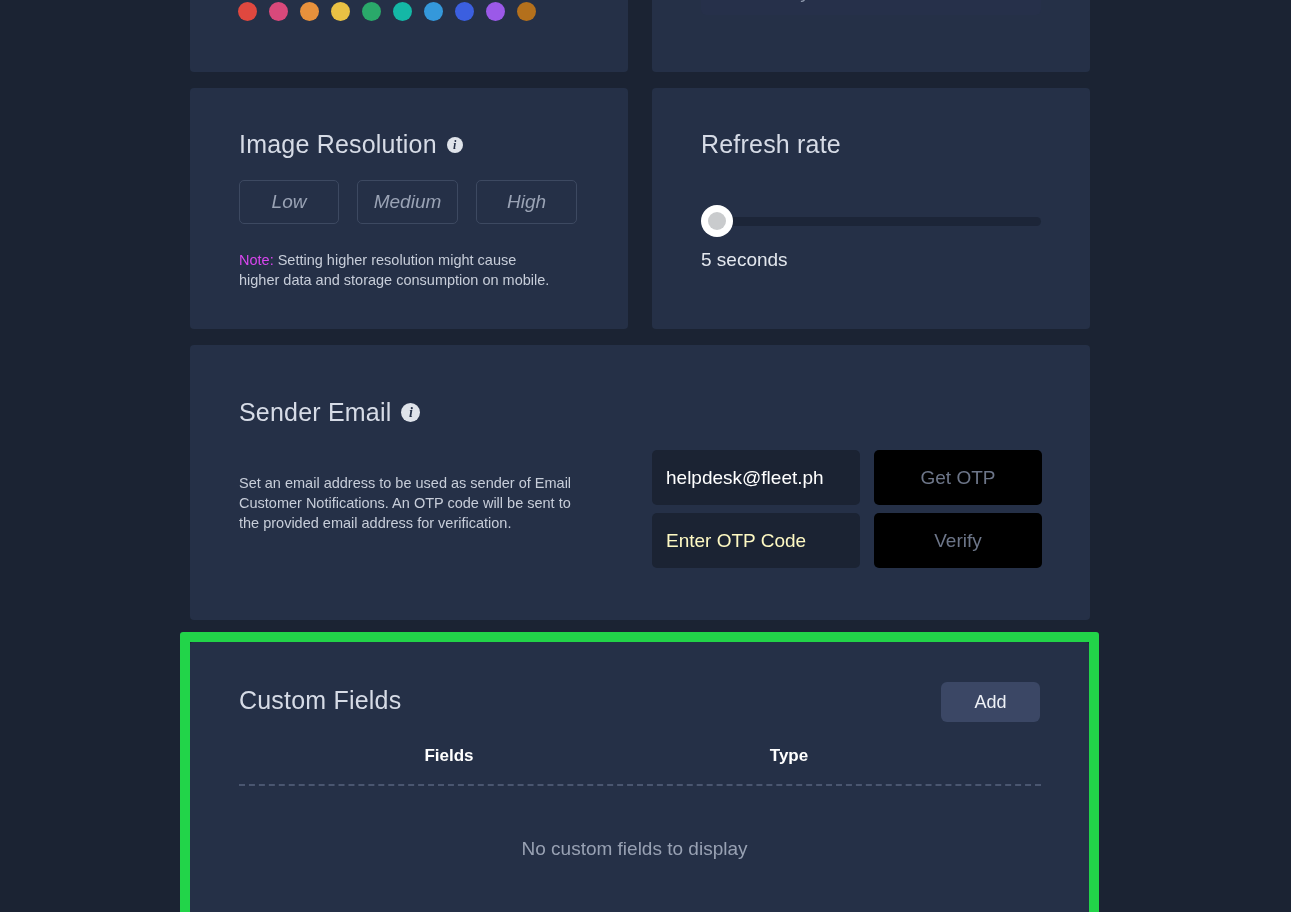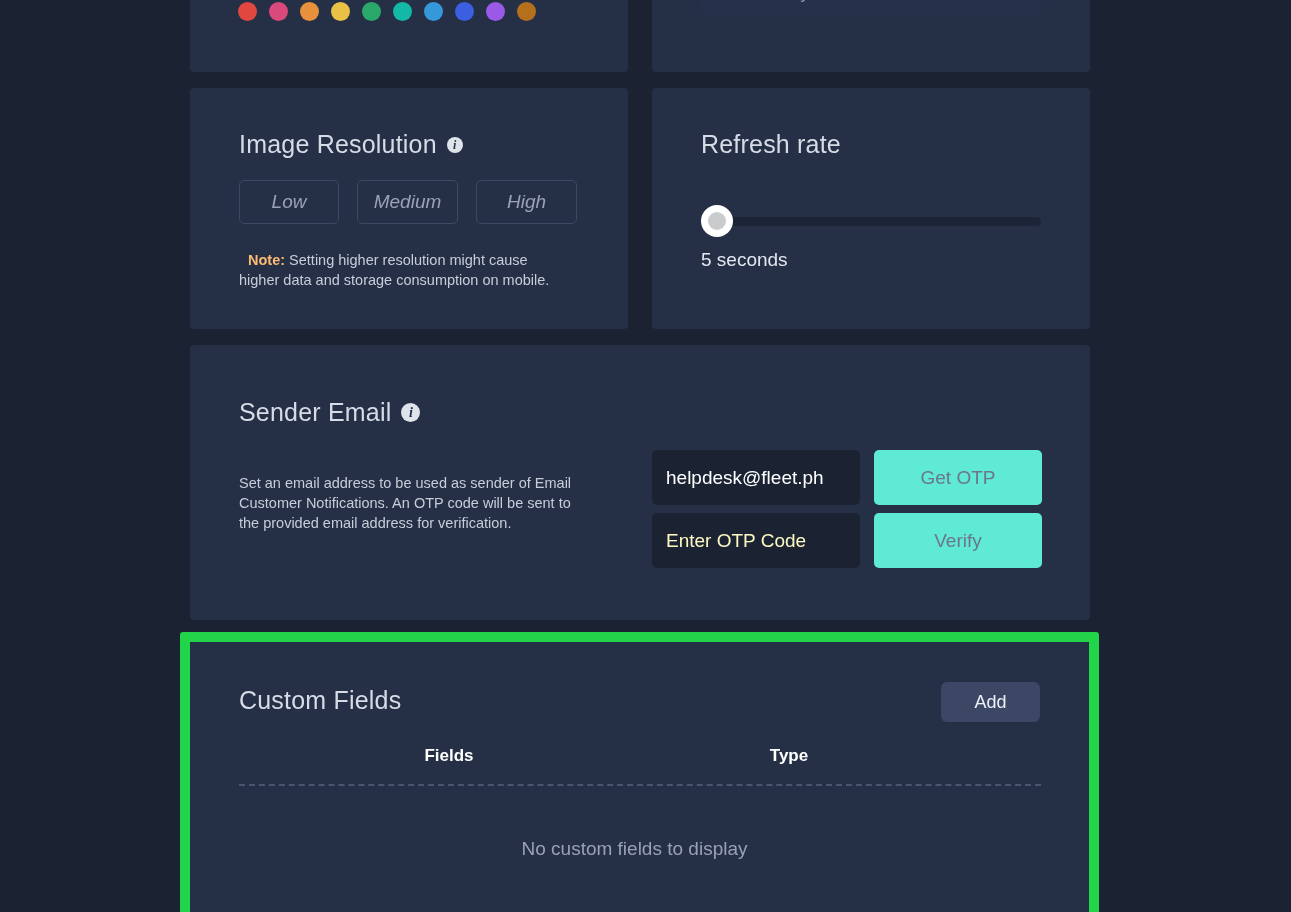--- a/index.html
+++ b/index.html
@@ -143,21 +143,21 @@
 
   .note {
     position: absolute;
     left: 49px;
     top: 162px;
     width: 316px;
     font-size: 14.5px;
     line-height: 20px;
     color: #c7cdd9;
   }
-  .note b { color: #fdba74; font-weight: 700; margin-left: 9px; }
+  .note b { color: #d946ef; font-weight: 400; }
 
   
   #card-refresh-rate {
     left: 652px;
     top: 88px;
     width: 438px;
     height: 241px;
   }
 
   .slider-wrap {
@@ -242,21 +242,21 @@
     padding: 0 14px;
     box-sizing: border-box;
     font-size: 19px;
   }
   .text-input.filled { color: #ffffff; }
   .text-input.placeholder { color: #fef9c3; }
 
   .action-btn {
     width: 168px;
     height: 55px;
-    background: #5eead4;
+    background: #000000;
     border-radius: 5px;
     display: flex;
     align-items: center;
     justify-content: center;
     font-size: 19px;
     color: #6c7governing;
     color: #6d7party;
     color: #6d7689;
   }
 

